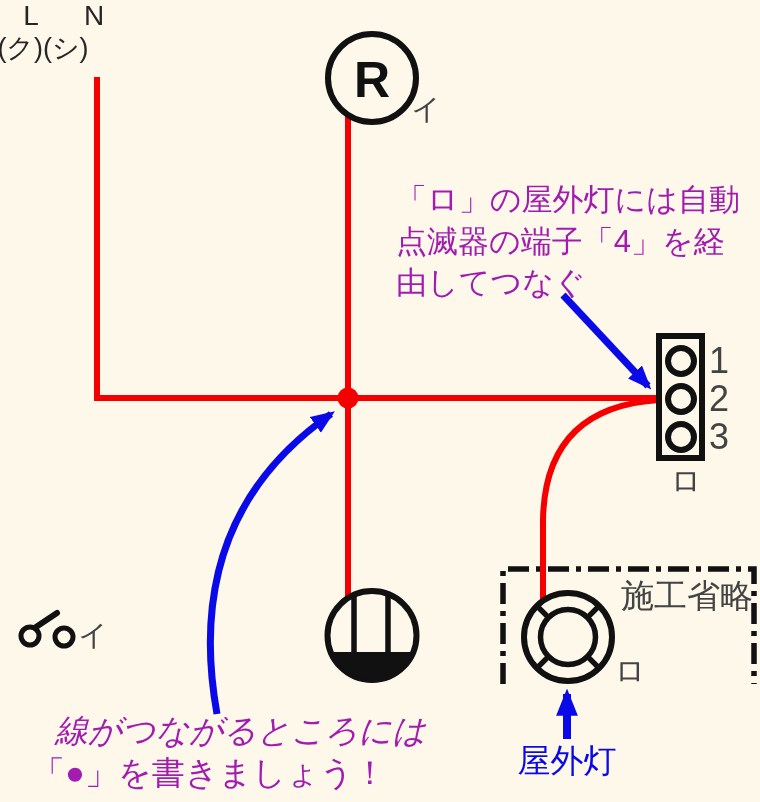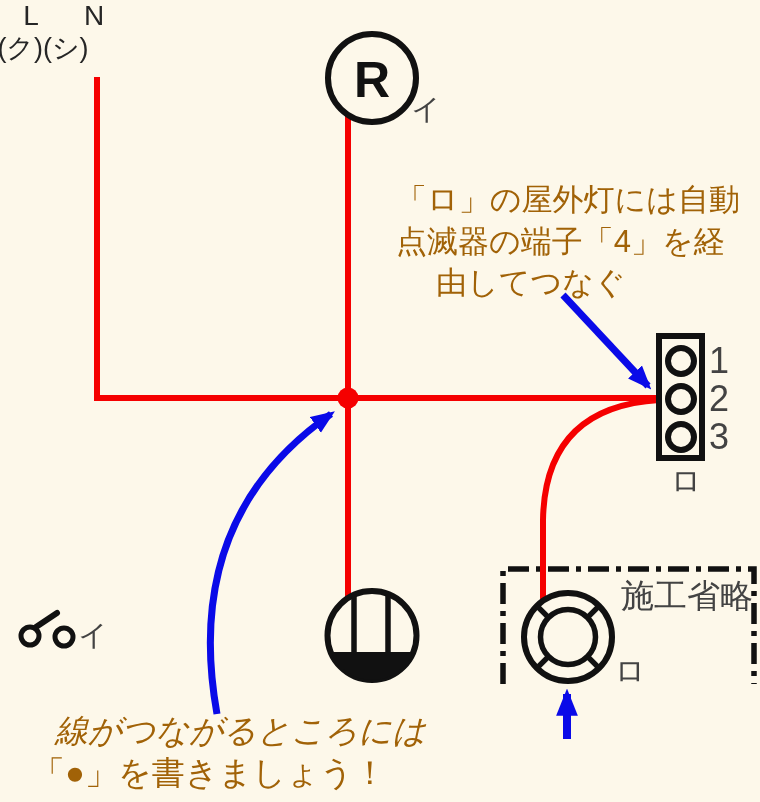--- a/index.html
+++ b/index.html
@@ -8,21 +8,21 @@
     background:#fdf8ea; overflow:hidden;
     font-family:"Liberation Sans", sans-serif;
   }
   .diagram-svg { position:absolute; left:0; top:0; }
   .label { position:absolute; white-space:nowrap; line-height:1; }
   .center { transform:translate(-50%,-50%); }
   .dark  { color:#262626; }
   .gray  { color:#434343; }
   .blue  { color:#0a0ae8; }
   .black { color:#111111; }
-  .note-line { position:absolute; white-space:nowrap; line-height:1; color:#a16207; }
+  .note-line { position:absolute; white-space:nowrap; line-height:1; color:#a21caf; }
   .t28 { font-size:28px; }
   .t27 { font-size:27px; }
   .t29 { font-size:29px; }
   .t30 { font-size:30px; }
   .t31 { font-size:31px; }
   .t33 { font-size:33px; }
   .t36 { font-size:36px; }
   .r-letter { font-size:50px; font-weight:600; }
 </style>
 </head>
@@ -83,30 +83,31 @@
   <div class="label center t28 dark" style="left:31px; top:16px;">L</div>
   <div class="label center t28 dark" style="left:94px; top:16px;">N</div>
   <div class="label center t27 dark" style="left:43px; top:48px;">(ク)(シ)</div>
 
   <div class="label center r-letter black" style="left:372px; top:80px;">R</div>
   <div class="label center t29 gray" style="left:426px; top:109px;">イ</div>
 
   <div>
     <div class="note-line t31" style="left:396px; top:184px;">「ロ」の屋外灯には自動</div>
     <div class="note-line t31" style="left:396px; top:226px;">点滅器の端子「4」を経</div>
-    <div class="note-line t31" style="left:396px; top:267px;margin-left:40px;">由してつなぐ</div>
+    <div class="note-line t31" style="left:396px; top:267px;">由してつなぐ</div>
   </div>
 
   <div class="label center t36 gray" style="left:719px; top:361px;">1</div>
   <div class="label center t36 gray" style="left:719px; top:399px;">2</div>
   <div class="label center t36 gray" style="left:719px; top:437px;">3</div>
   <div class="label center t30 gray" style="left:686px; top:481px;">ロ</div>
 
   <div class="label center t33 gray" style="left:687px; top:595px;text-align:right;">施工省略</div>
   <div class="label center t30 gray" style="left:630px; top:671px;">ロ</div>
+  <div class="label center t33 blue" style="left:567px; top:760px;">屋外灯</div>
 
   <div class="label center t29 gray" style="left:93px; top:635px;">イ</div>
 
   <div>
     <div class="note-line t33" style="left:55px; top:714px;font-style:italic;">線がつながるところには</div>
     <div class="note-line t33" style="left:32px; top:756px;">「●」を書きましょう！</div>
   </div>
 
 </div>
 

